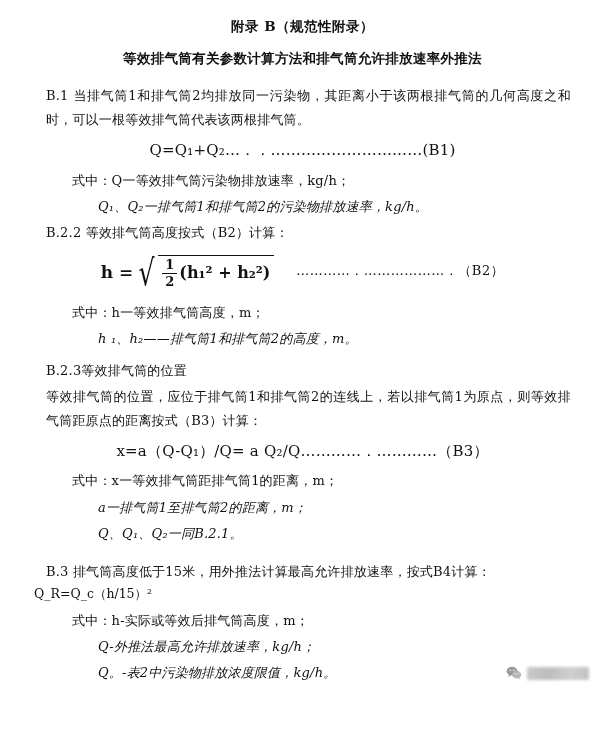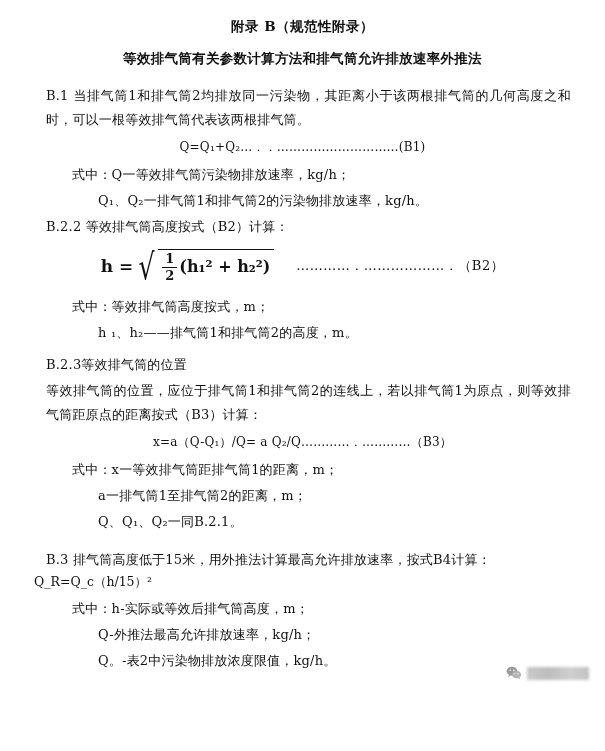--- a/index.html
+++ b/index.html
@@ -37,23 +37,23 @@
     margin: 1px 0 16px 0;
   }
   .para {
     font-size: 13px;
     line-height: 1.85;
     text-align: justify;
     margin: 0 0 2px 12px;
     letter-spacing: 0.2px;
   }
   .indent2 { padding-left: 26px; }
-  .indent3 { padding-left: 52px; }
+  .indent3 { padding-left: 52px; font-style: italic; }
   .formula-line {
-    font-size: 12px;
+    font-size: 15px;
     line-height: 1.9;
     text-align: center;
     margin: 4px 0 4px 0;
     letter-spacing: 0.2px;
   }
   .formula-line .eqnum {
     display: inline;
   }
   .big-formula {
     margin: 10px 0 12px 0;
@@ -178,21 +178,21 @@
             <span class="num">1</span>
             <span class="den">2</span>
           </span>
           <span>(h₁² + h₂²)</span>
         </span>
       </span>
       <span class="dots-tail">…………．………………．（B2）</span>
     </span>
   </div>
 
-  <p class="para indent2">式中：等效排气筒高度按式，m；</p>
+  <p class="para indent2">式中：h一等效排气筒高度，m；</p>
   <p class="para indent3">h ₁、h₂——排气筒1和排气筒2的高度，m。</p>
 
   <div class="gap-sm"></div>
 
   <p class="para">B.2.3等效排气筒的位置</p>
   <p class="para">等效排气筒的位置，应位于排气筒1和排气筒2的连线上，若以排气筒1为原点，则等效排气筒距原点的距离按式（B3）计算：</p>
 
   <div class="formula-line">
     <span>x=a（Q-Q₁）/Q= a  Q₂/Q</span><span class="eqnum">…………．…………（B3）</span>
   </div>

